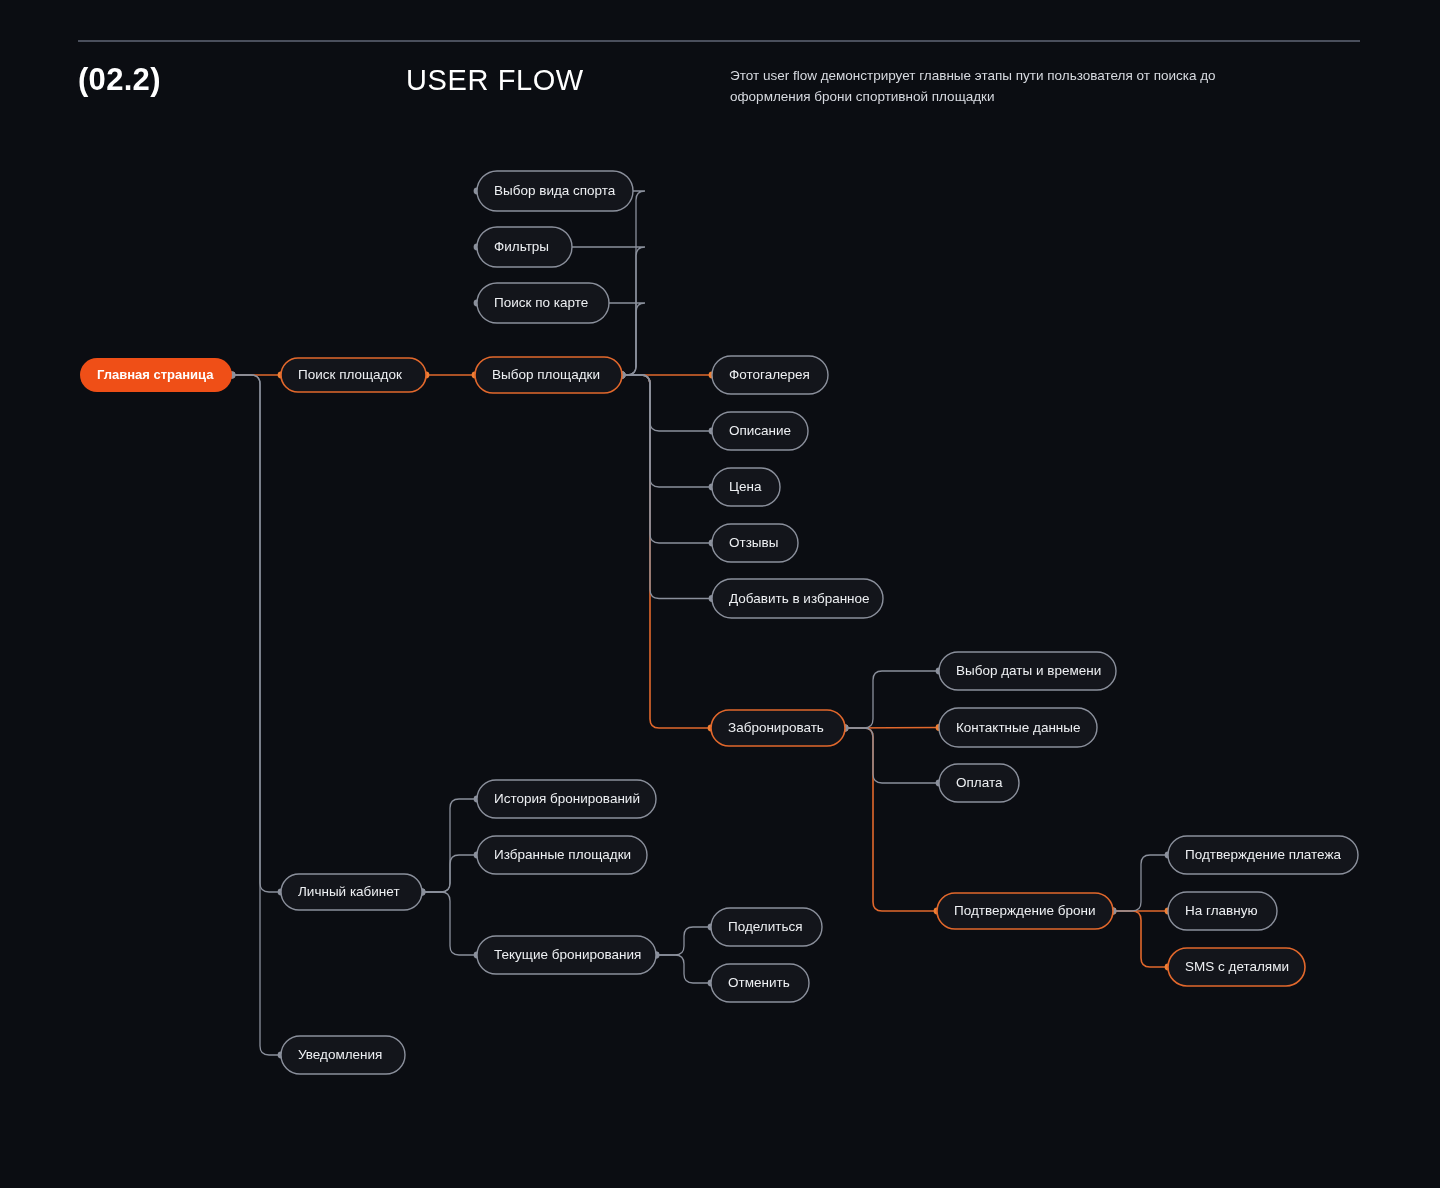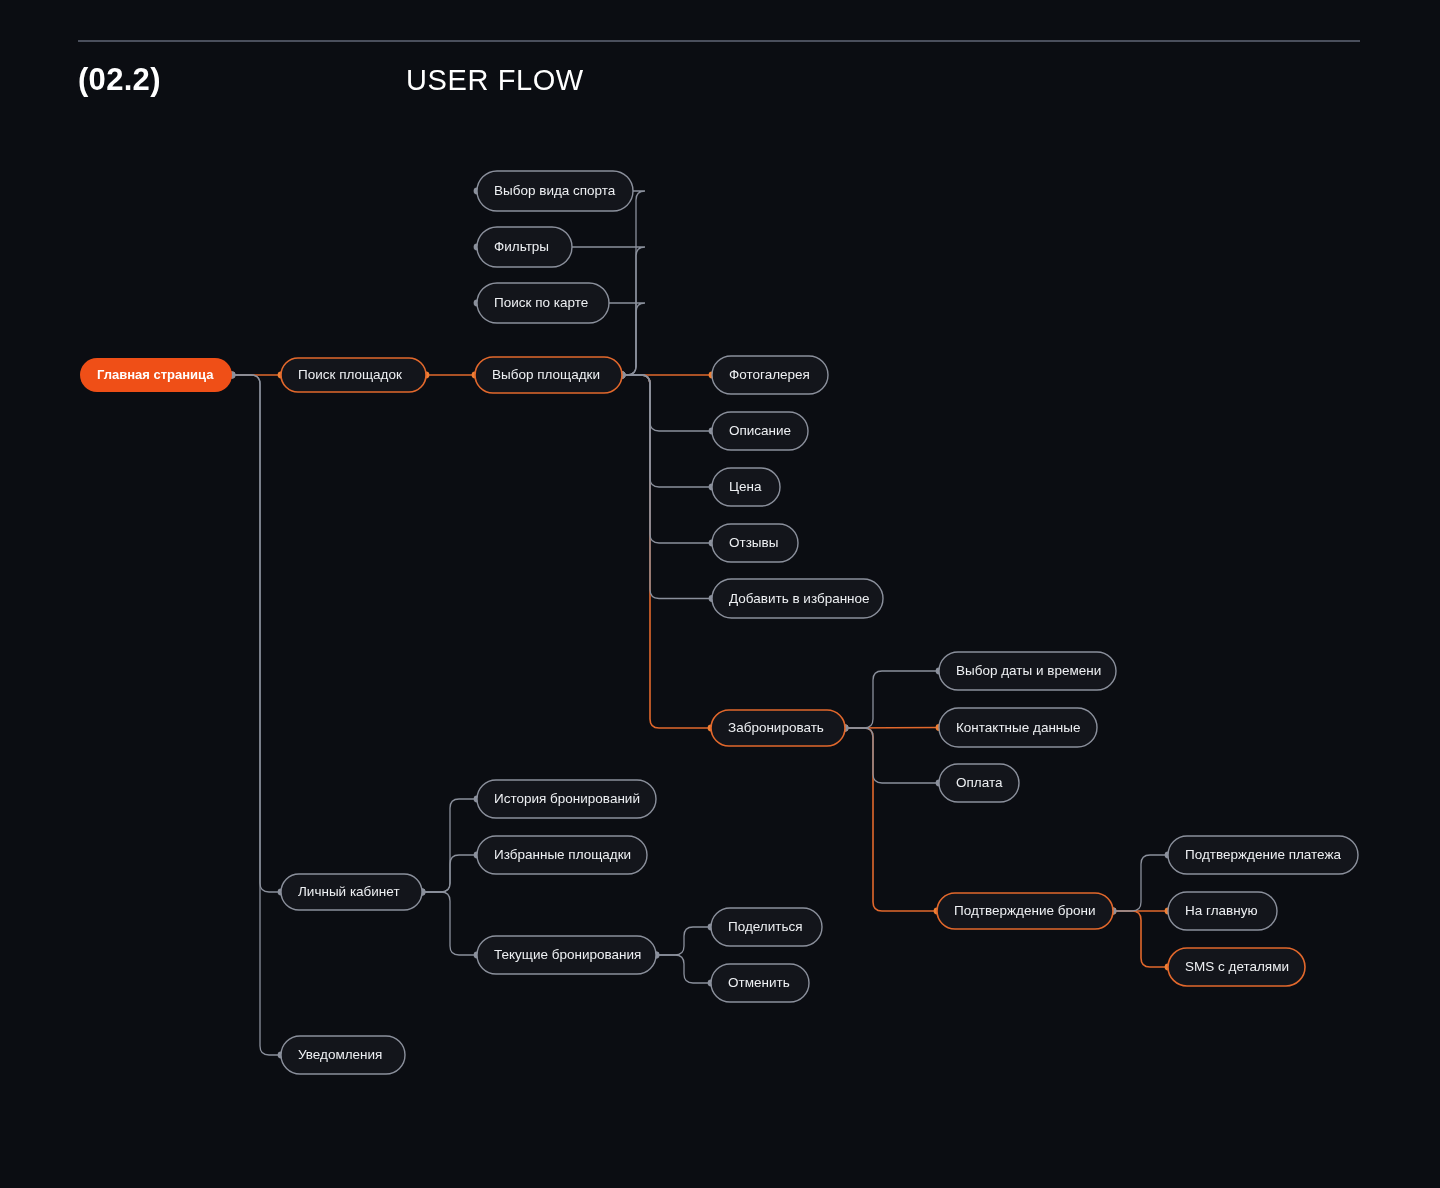--- a/index.html
+++ b/index.html
@@ -52,20 +52,21 @@
 <body>
 
 <div class="page">
 
   <div class="rule"></div>
 
   <div class="hdr-num">(02.2)</div>
 
   <div class="hdr-title">USER FLOW</div>
 
+  <div class="hdr-desc">Этот user flow демонстрирует главные этапы пути пользователя от поиска до оформления брони спортивной площадки</div>
 
   <svg id="flow-svg" viewBox="0 0 1440 1188" xmlns="http://www.w3.org/2000/svg">
     <g id="edges-layer">
         <path d="M 232 375 L 281 375" class="link accent"></path>
         <circle cx="281" cy="375" r="3.4" class="dot accent"></circle>
         <circle cx="232" cy="375" r="3.4" class="dot accent"></circle>
         <path d="M 426 375 L 475 375" class="link accent"></path>
         <circle cx="475" cy="375" r="3.4" class="dot accent"></circle>
         <circle cx="426" cy="375" r="3.4" class="dot accent"></circle>
         <path d="M 622 375 L 712 375" class="link accent"></path>

